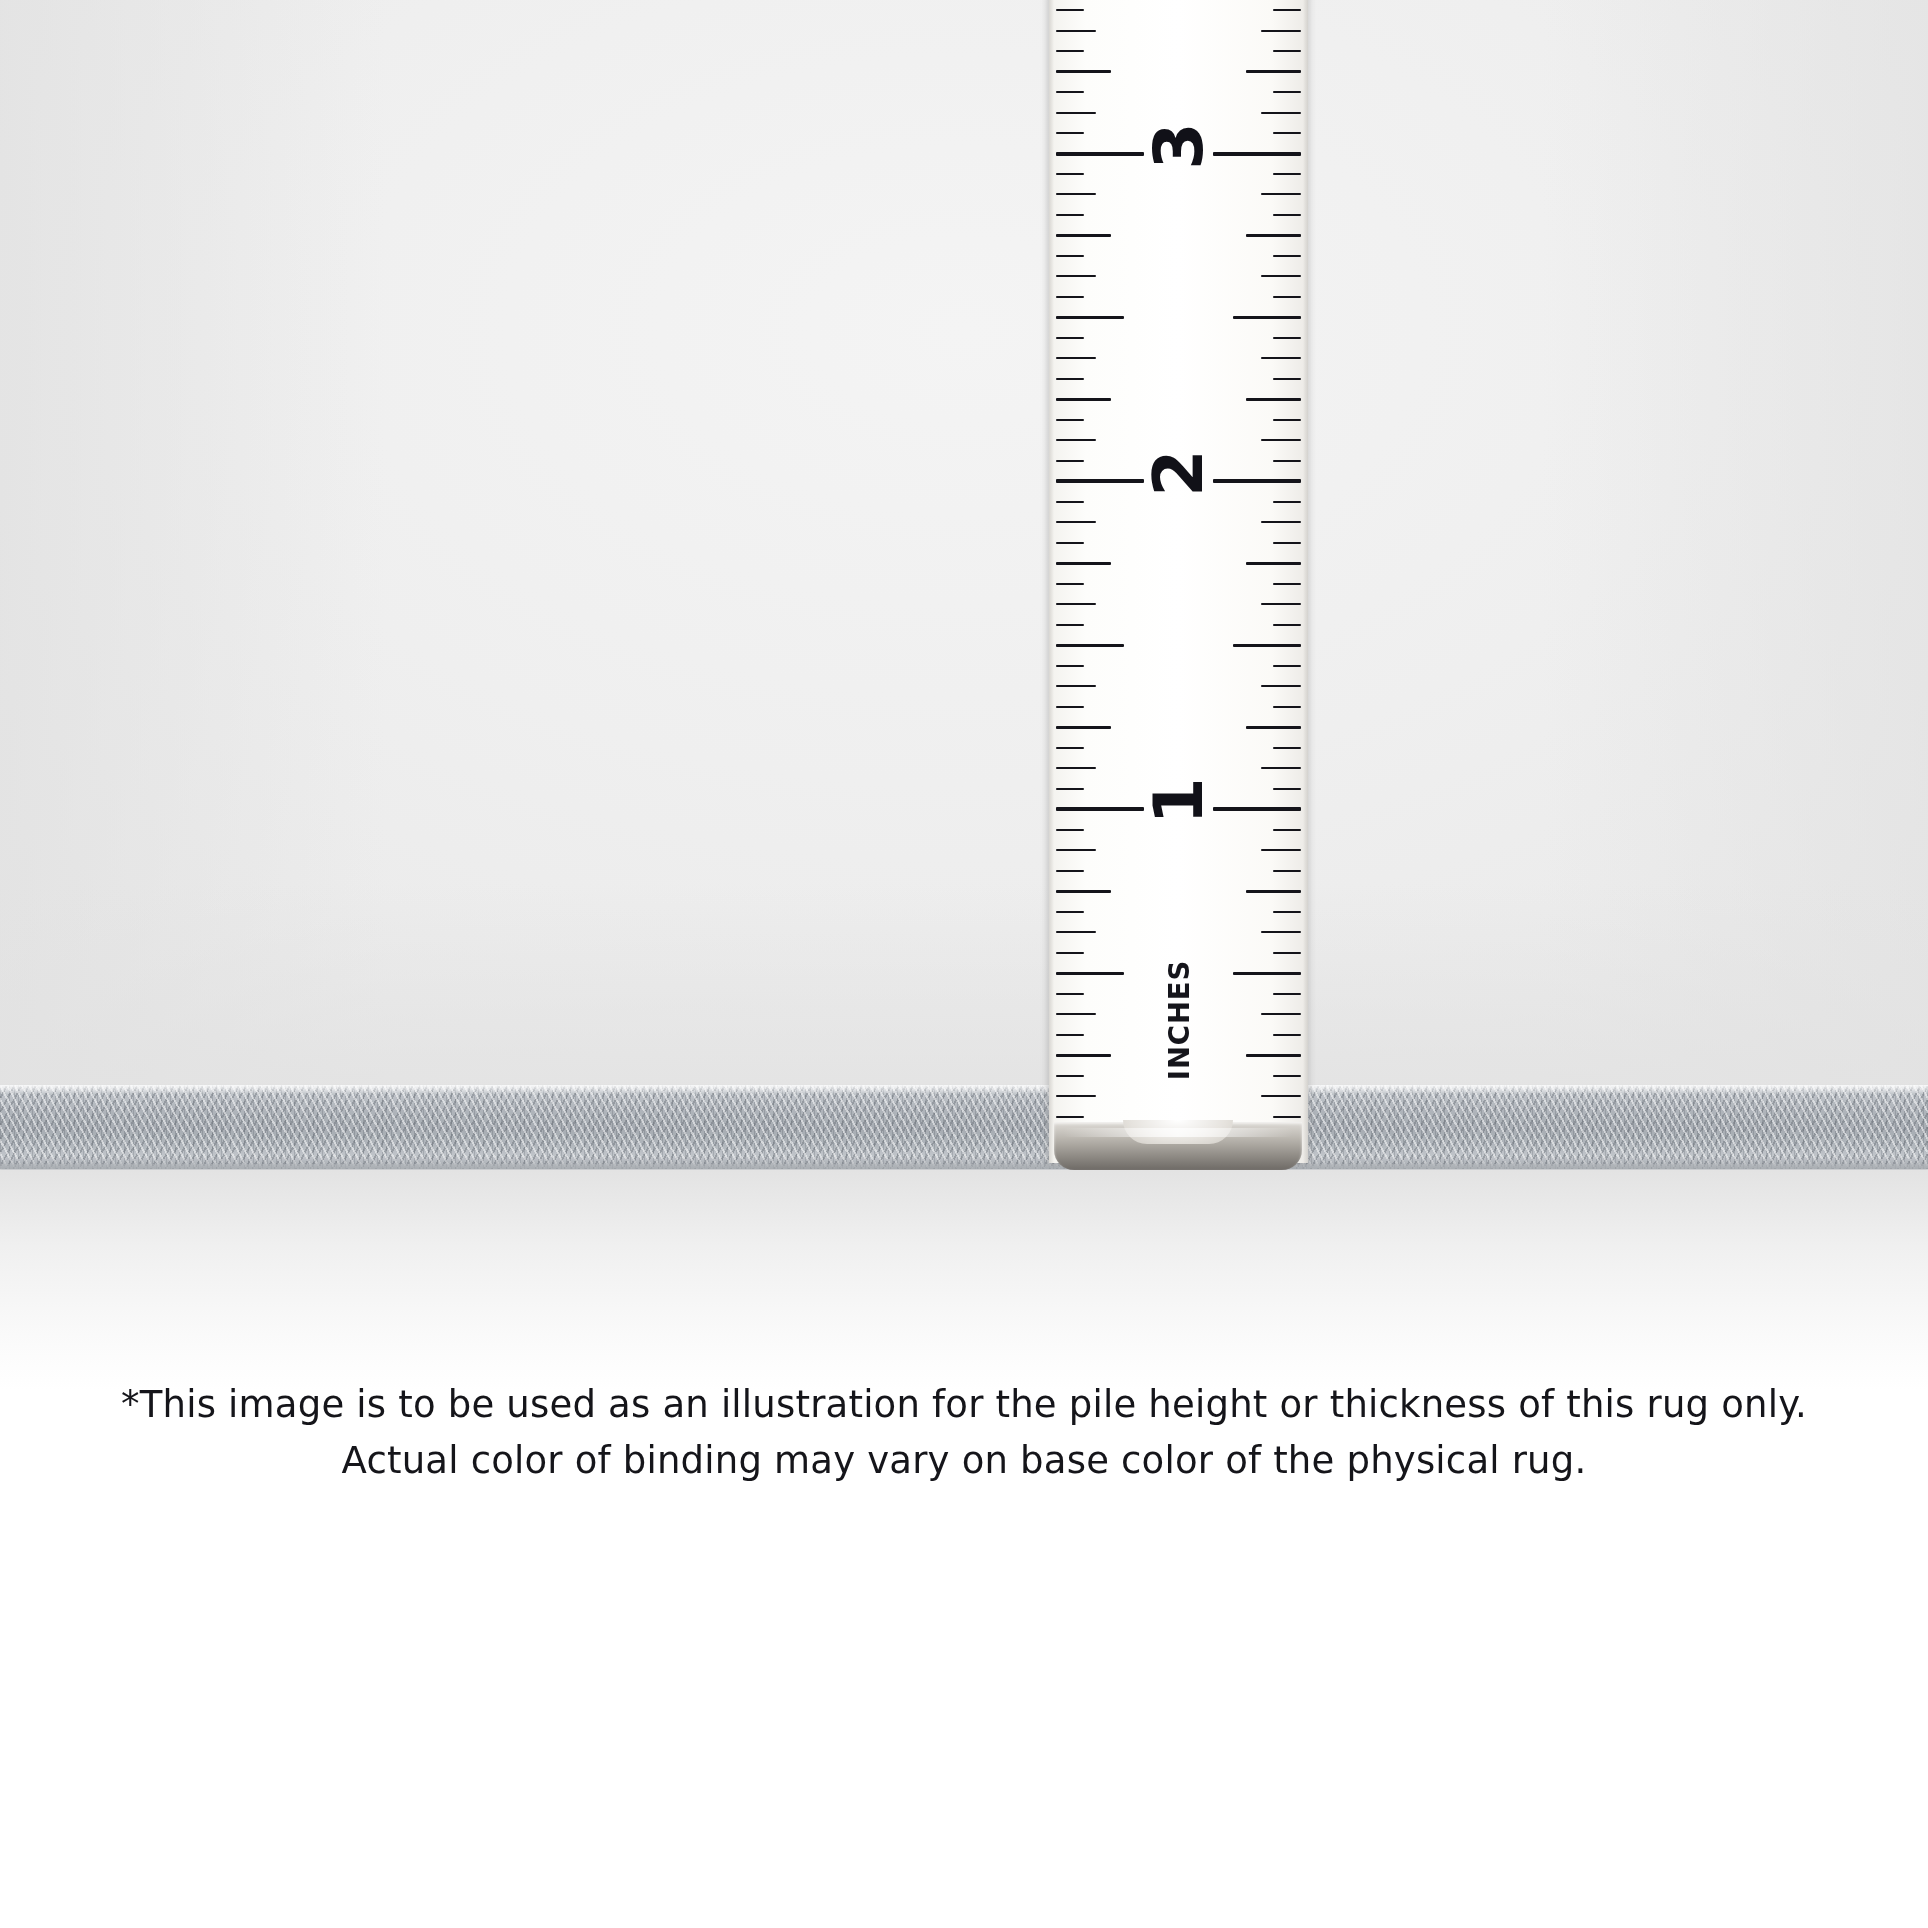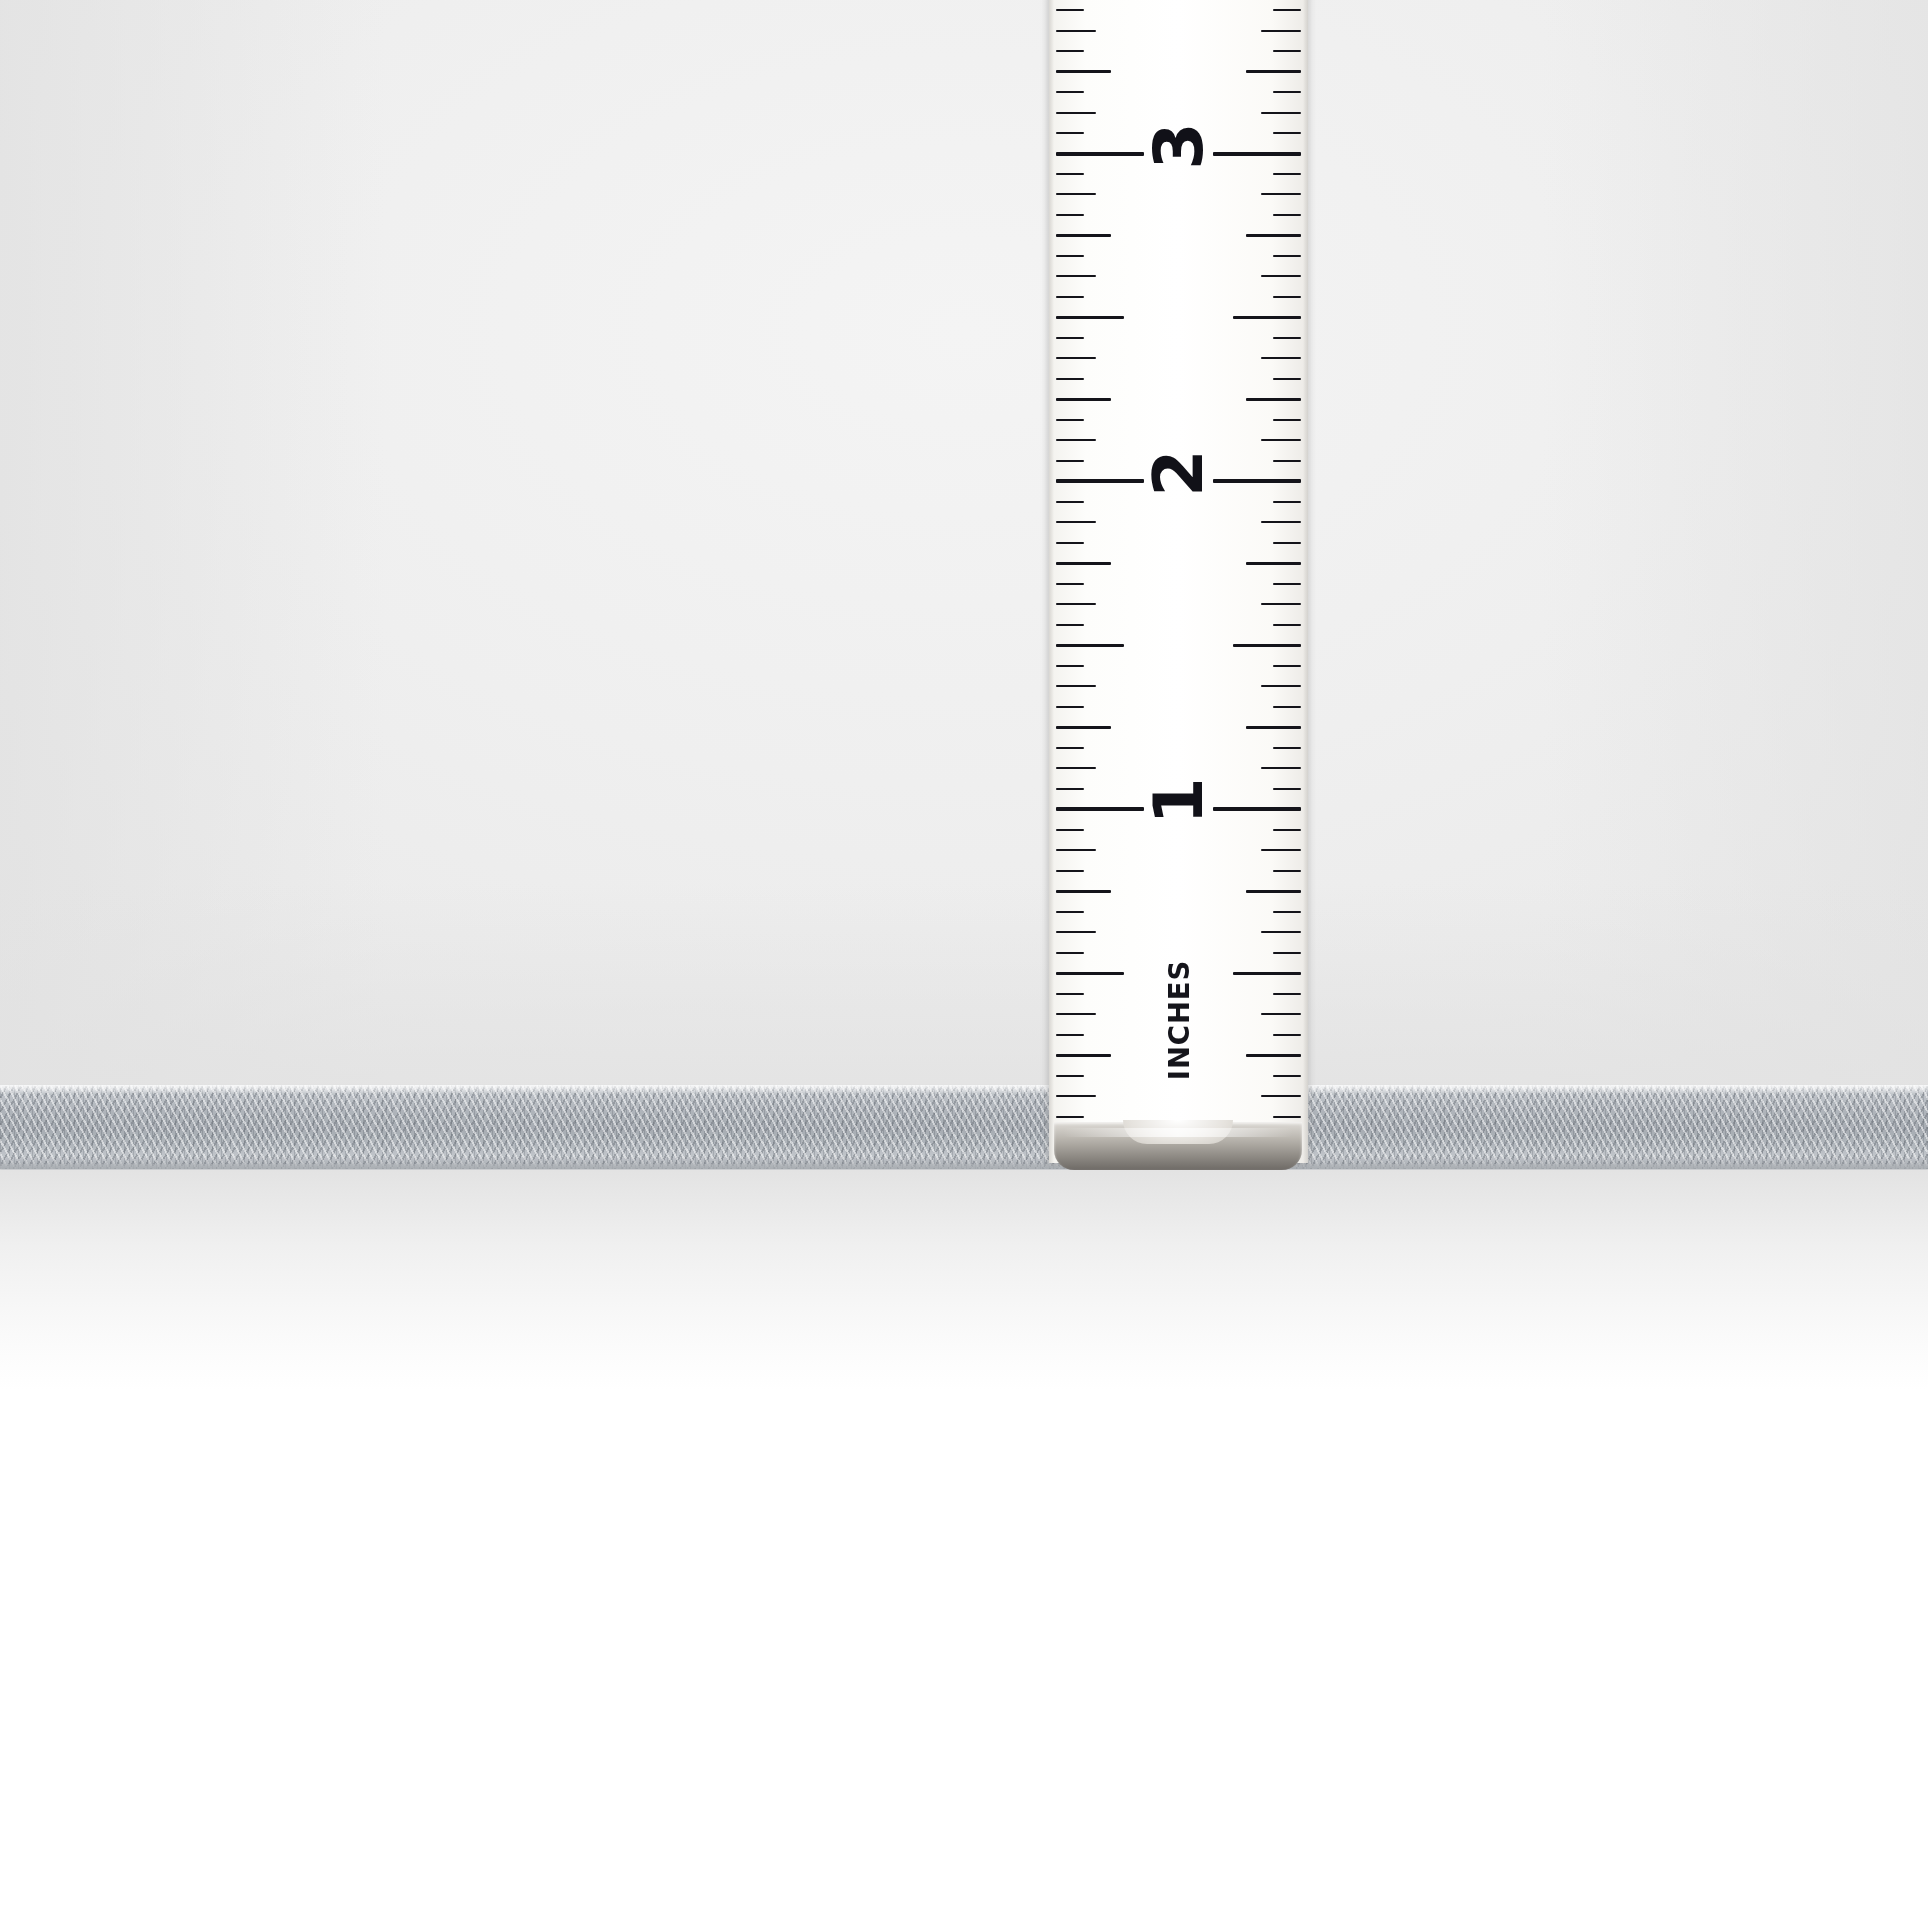--- a/index.html
+++ b/index.html
@@ -345,15 +345,19 @@
       <div class="tick right" style="top: 14px; width: 27.5px; height: 2.8px; background: rgb(20, 20, 26);"></div>
       <div class="ruler-num" style="left: 88px; width: 83px; text-align: center; top: 772px;">1</div>
       <div class="ruler-num" style="left: 88px; width: 83px; text-align: center; top: 444px;">2</div>
       <div class="ruler-num" style="left: 88px; width: 83px; text-align: center; top: 117px;">3</div>
     </div>
   <div class="ruler-tip">
     <div class="notch"></div>
     <div class="shine"></div>
   </div>
 
+  <div class="caption">
+    <span class="line">*This image is to be used as an illustration for the pile height or thickness of this rug only.</span>
+    <span class="line">Actual color of binding may vary on base color of the physical rug.</span>
+  </div>
 
 </div>
 
 
 </body></html>

